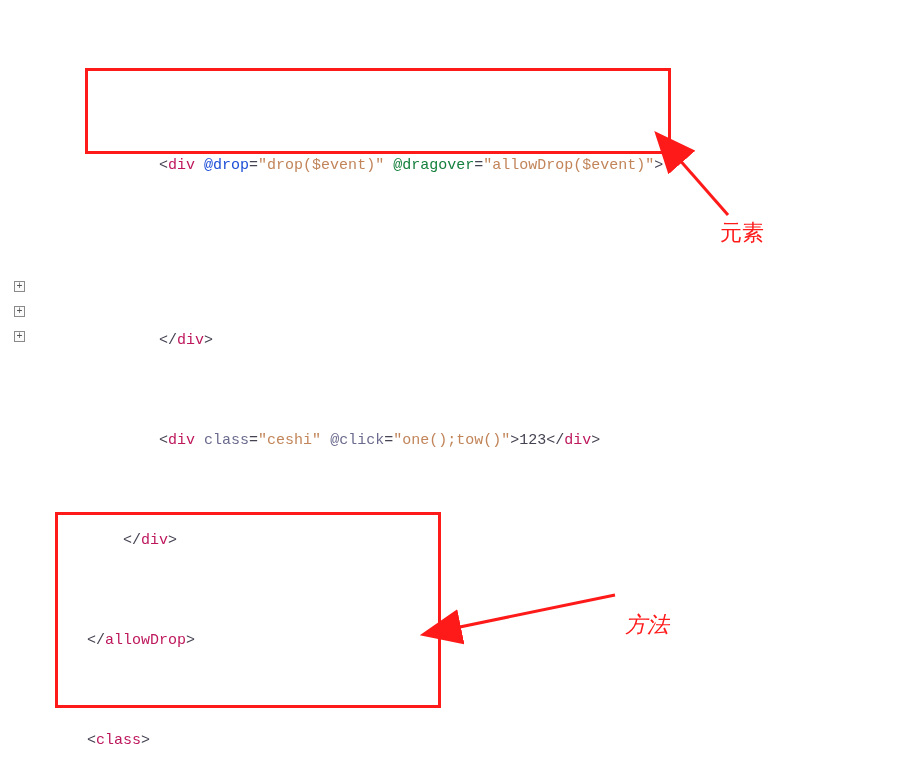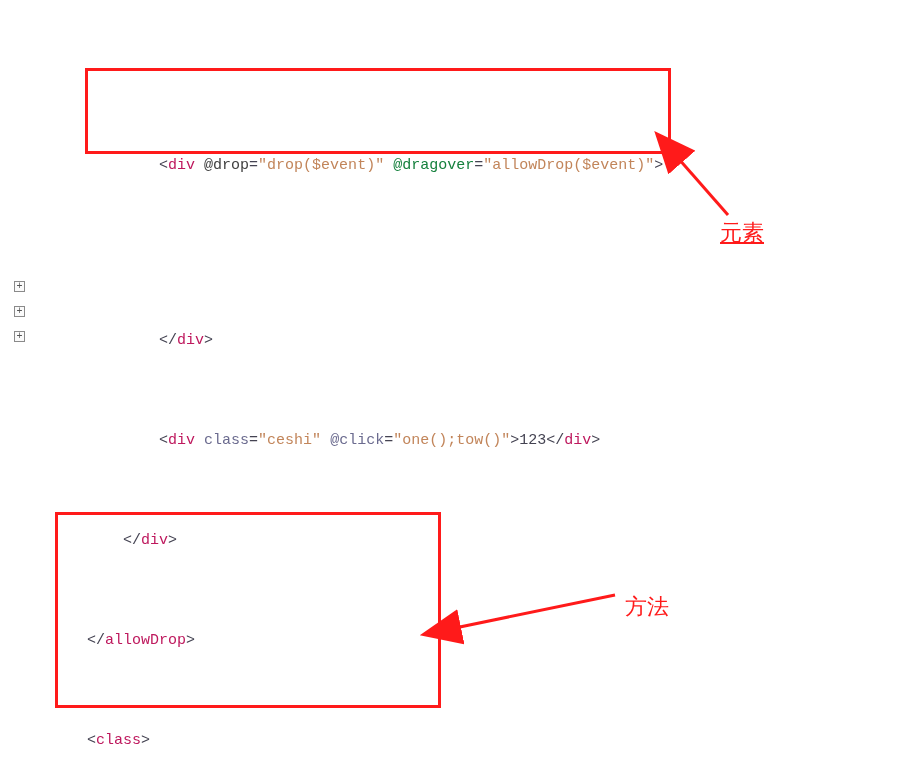--- a/index.html
+++ b/index.html
@@ -82,21 +82,21 @@
   <div class="gutter">
     <div class="fold-icon" style="top:281px;">+</div>
     <div class="fold-icon" style="top:306px;">+</div>
     <div class="fold-icon" style="top:331px;">+</div>
   </div>
 
   <div class="code-area">
 
     
     <div class="code-line" style="padding-top:28px">
-      <span class="p">        </span><span class="p">&lt;</span><span class="tag">div</span><span class="p"> </span><span style="color:#404040">@drop</span><span class="p">=</span><span class="str">"drop($event)"</span><span class="p"> </span><span style="color:#15803d">@dragover</span><span class="p">=</span><span class="str">"allowDrop($event)"</span><span class="p">&gt;</span>
+      <span class="p">        </span><span class="p">&lt;</span><span class="tag">div</span><span class="p"> </span><span style="color:#1d4ed8">@drop</span><span class="p">=</span><span class="str">"drop($event)"</span><span class="p"> </span><span style="color:#15803d">@dragover</span><span class="p">=</span><span class="str">"allowDrop($event)"</span><span class="p">&gt;</span>
     </div>
     <div class="code-line"></div>
     
     <div class="code-line">
       <span class="p">        </span><span class="p">&lt;/</span><span class="tag">div</span><span class="p">&gt;</span>
     </div>
     
     <div class="code-line">
       <span class="p">        </span><span class="p">&lt;</span><span class="tag">div</span><span class="p"> </span><span style="color:#6b6b8f">class</span><span class="p">=</span><span class="str">"ceshi"</span><span class="p"> </span><span style="color:#6b6b8f">@click</span><span class="p">=</span><span class="str">"one();tow()"</span><span class="p">&gt;</span><span class="p">123</span><span class="p">&lt;/</span><span class="tag">div</span><span class="p">&gt;</span>
     </div>
@@ -158,22 +158,22 @@
     
     
     
 
   </div>
 </div>
 
 <div class="annot-box" style="left:85px; top:68px; width:580px; height:80px;"></div>
 <div class="annot-box" style="left:55px; top:512px; width:380px; height:190px;"></div>
 
-<div class="annot-label" style="left:720px; top:218px;text-decoration:underline;">元素</div>
-<div class="annot-label" style="left:625px; top:592px;">方法</div>
+<div class="annot-label" style="left:720px; top:218px;">元素</div>
+<div class="annot-label" style="left:625px; top:610px;font-style:italic;">方法</div>
 
 <svg class="arrow" style="left:0;top:0;" width="905" height="770">
   <defs>
     <marker id="ah" markerWidth="14" markerHeight="12" refX="2" refY="6" orient="auto">
       <polygon points="0,0 14,6 0,12" fill="#ff1a1a"></polygon>
     </marker>
   </defs>
 
   <line x1="728" y1="215" x2="678" y2="158" stroke="#ff1a1a" stroke-width="3" marker-end="url(#ah)"></line>
 

